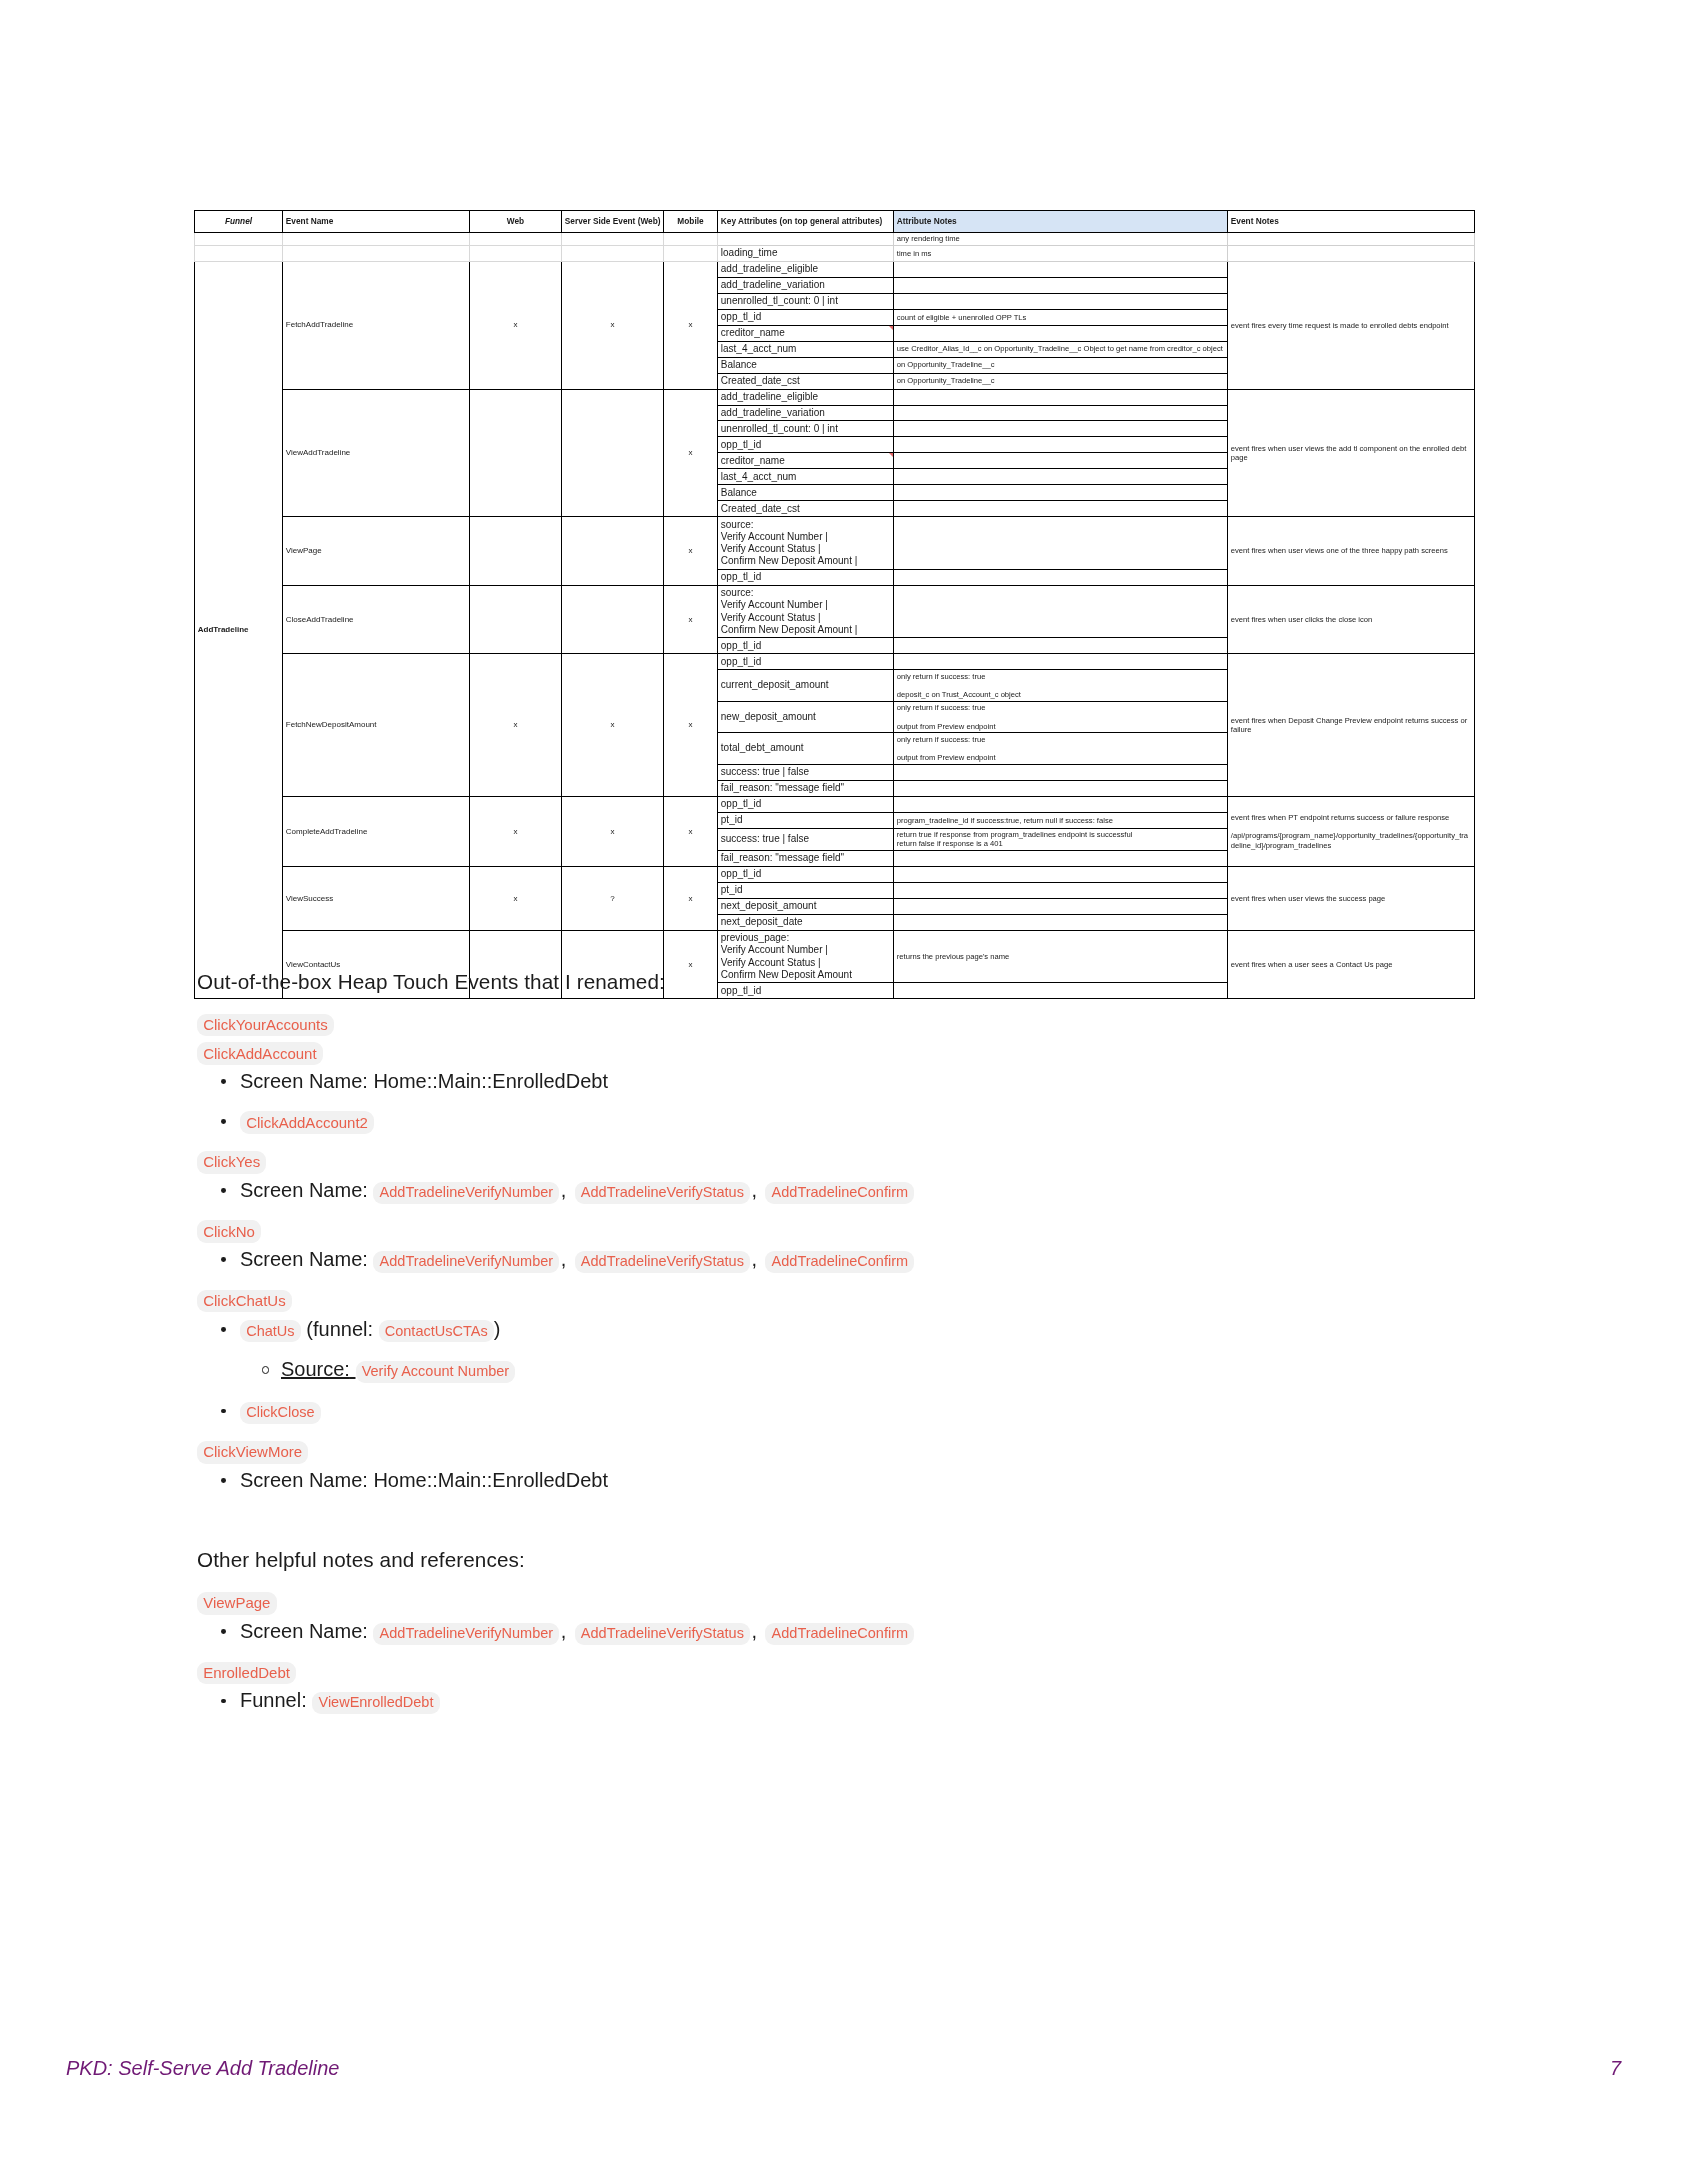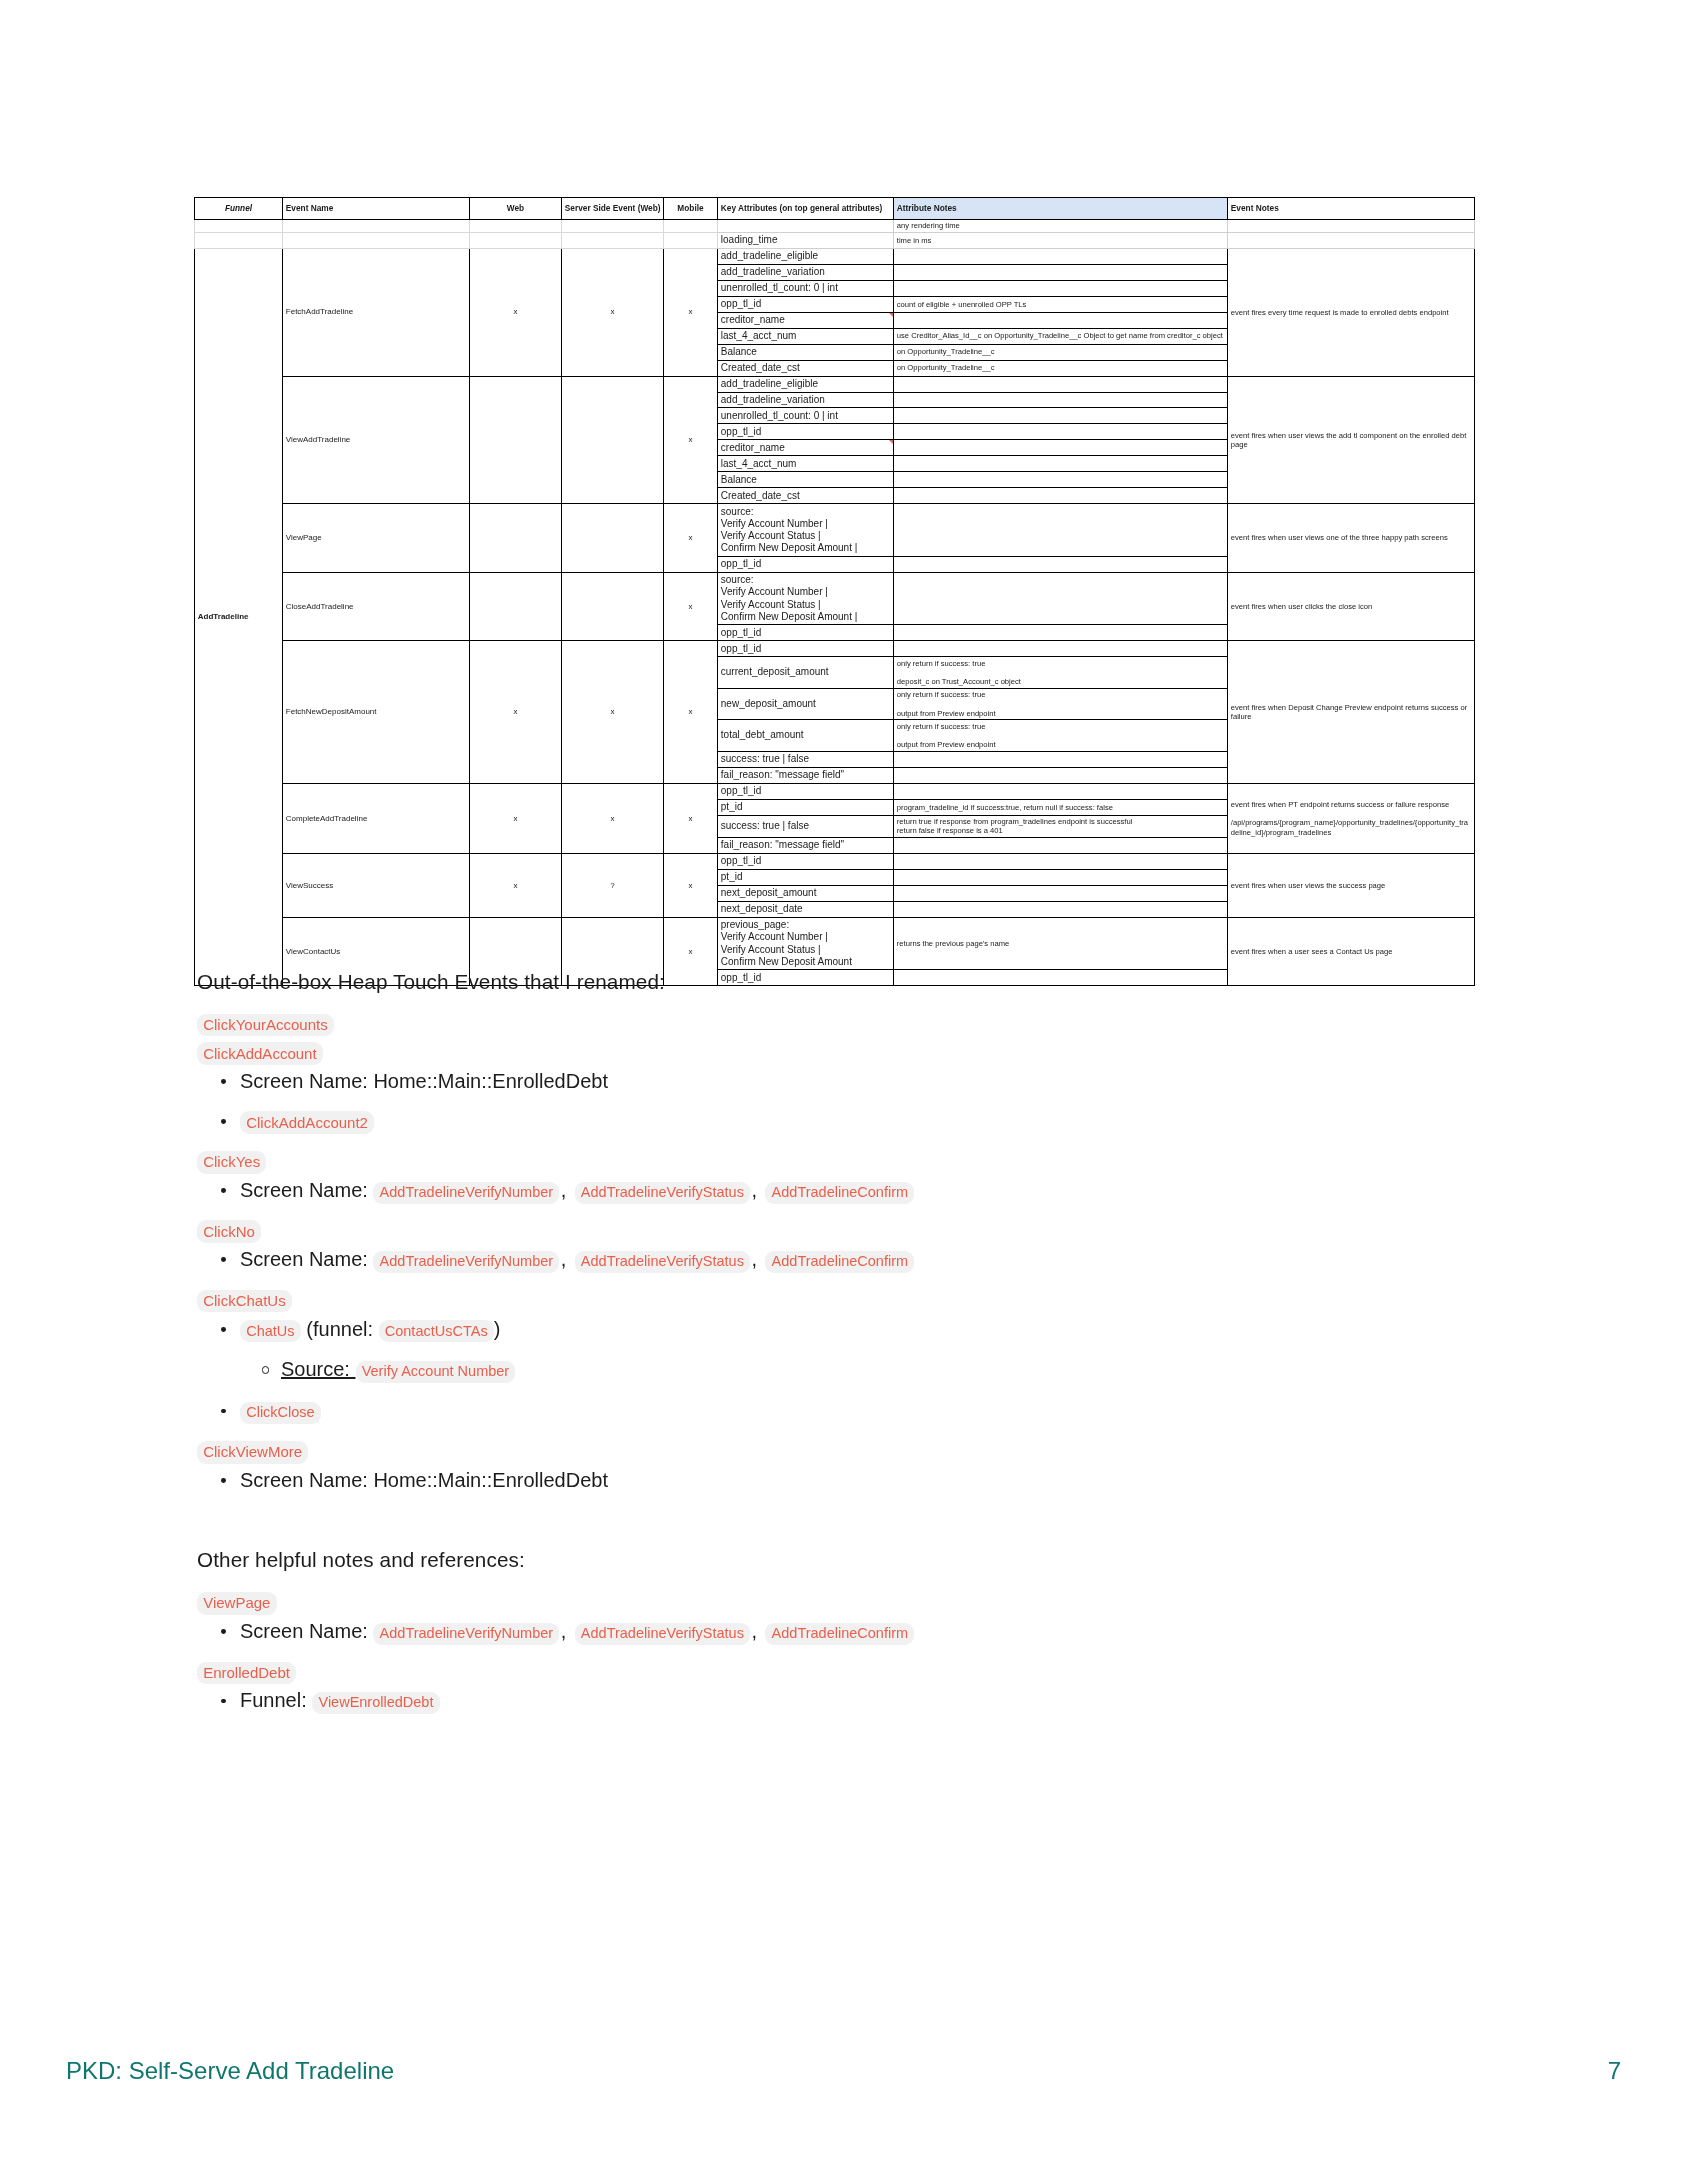--- a/index.html
+++ b/index.html
@@ -13,21 +13,21 @@
     font-family: "Liberation Sans", sans-serif;
     color: #1a1a1a;
     position: relative;
     overflow: hidden;
   }
 
   
   .sheet-wrap {
     position: absolute;
     left: 194px;
-    top: 197px;
+    top: 210px;
     width: 1280px;
   }
   table.sheet {
     border-collapse: collapse;
     width: 100%;
     table-layout: fixed;
     font-size: 8px;
     line-height: 1.22;
     background: #ffffff;
   }
@@ -166,22 +166,23 @@
 
   
   .footer {
     position: absolute;
     left: 66px;
     right: 66px;
     top: 2057px;
     display: flex;
     justify-content: space-between;
     align-items: baseline;
-    font-size: 24px;
-    color: #0f766e;
+    font-size: 20px;
+    color: #701a75;
+    font-style: italic;
   }
 </style>
 </head>
 <body>
 
 <div class="sheet-wrap">
   <table class="sheet">
     <colgroup>
       <col class="c-funnel">
         <col class="c-event">

